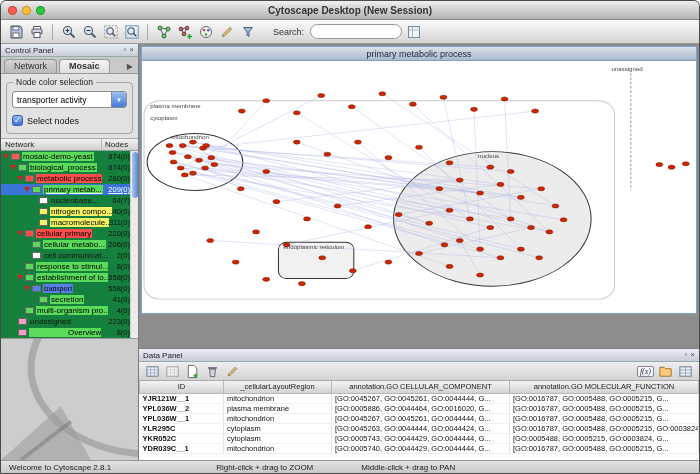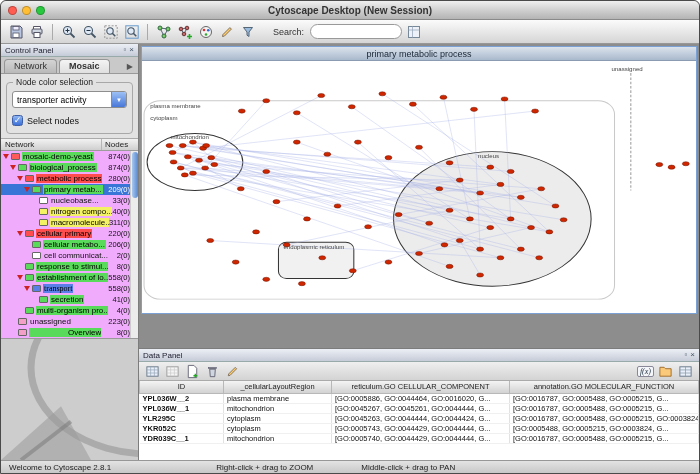--- a/index.html
+++ b/index.html
@@ -29,23 +29,23 @@
   .groupbox{margin:8px 5px 4px;border:1px solid #a8a8a8;border-radius:4px;padding:8px 5px 7px;position:relative;flex:0 0 auto;}
   .grouptitle{position:absolute;top:-6px;left:6px;background:#e2e2e2;padding:0 3px;font-size:8.5px;color:#222;}
   .combo{height:17px;background:#fff;border:1px solid #8e8e8e;border-radius:3px;display:flex;align-items:center;font-size:8.5px;overflow:hidden;}
   .combo-text{flex:1;padding-left:4px;white-space:nowrap;overflow:hidden;}
   .combo-arrow{width:15px;height:100%;background:linear-gradient(#9cc0f5,#4878d8);color:#fff;font-size:6px;display:flex;align-items:center;justify-content:center;border-left:1px solid #7a8aa8;}
   .cbrow{margin-top:7px;display:flex;align-items:center;gap:4px;font-size:9px;color:#111;}
   .cbox{width:11px;height:11px;border-radius:2.5px;background:linear-gradient(#8fb6f2,#3a6fd8);border:1px solid #3c5fa8;color:#fff;font-size:9px;line-height:9px;text-align:center;}
   .treehdr{height:13px;display:flex;background:linear-gradient(#f2f2f2,#cfcfcf);border-top:1px solid #aaa;border-bottom:1px solid #9c9c9c;font-size:8px;color:#222;align-items:center;flex:0 0 auto;}
   .th1{flex:1;padding-left:4px;border-right:1px solid #b5b5b5;height:100%;display:flex;align-items:center;}
   .th2{width:36px;padding-left:3px;}
-  .treewrap{height:187px;background:#f0abfc;position:relative;overflow:hidden;flex:0 0 auto;}
+  .treewrap{height:187px;background:#15803d;position:relative;overflow:hidden;flex:0 0 auto;}
   .trow{height:11px;display:flex;align-items:center;font-size:8px;color:#111;padding-right:8px;}
-  .trow.sel{background:#3875d7;color:#fff;}
+  .trow.sel{background:#3875d7;color:#fff;text-decoration:underline;}
   .exp{width:0;height:0;border-left:3.5px solid transparent;border-right:3.5px solid transparent;border-top:5px solid #cc2222;margin:0 2px 0 1px;flex:0 0 auto;}
   .exp.hid{border-top-color:transparent;}
   .fold{width:9px;height:7px;border:1px solid #666;border-radius:1px;margin-right:2px;flex:0 0 auto;}
   .chip{white-space:nowrap;overflow:hidden;padding:0 1px;max-width:72px;}
   .cnt{margin-left:auto;flex:0 0 auto;font-size:7.5px;}
   .scrollbar{position:absolute;right:0;top:0;bottom:0;width:8px;background:#ececec;border-left:1px solid #ccc;}
   .thumbv{position:absolute;top:1px;left:1px;width:6px;height:46px;border-radius:3px;background:linear-gradient(90deg,#a8c8f0,#5888d0);}
   .overview{flex:1;border-top:1px solid #9a9a9a;min-height:0;}
   
   .maincol{flex:1;display:flex;flex-direction:column;min-width:0;gap:32px;}
@@ -237,21 +237,21 @@
               <span class="exp"></span>
               <span class="fold" style="background: rgb(90, 218, 90);"></span>
               <span class="chip" style="background: rgb(90, 218, 90); color: rgb(0, 0, 0);">primary metab...</span>
               <span class="cnt">209(0)</span>
             </div>
             <div class="trow">
               <span style="width: 29px; flex: 0 0 auto;"></span>
               <span class="exp hid"></span>
               <span class="fold" style="background: rgb(255, 255, 255);"></span>
               <span class="chip">nucleobase...</span>
-              <span class="cnt">33(0)</span>
+              <span class="cnt">64(7)</span>
             </div>
             <div class="trow">
               <span style="width: 29px; flex: 0 0 auto;"></span>
               <span class="exp hid"></span>
               <span class="fold" style="background: rgb(242, 242, 100);"></span>
               <span class="chip" style="background: rgb(242, 242, 100); color: rgb(0, 0, 0);">nitrogen compo...</span>
               <span class="cnt">40(0)</span>
             </div>
             <div class="trow">
               <span style="width: 29px; flex: 0 0 auto;"></span>
@@ -550,25 +550,31 @@
                 <path d="M2 6.3h12M2 9.6h12M8 3v10" stroke="#89a" stroke-width="0.8"></path>
               </svg>
             </span>
         </div>
         <div class="dtablewrap">
           <table class="dtable">
             <thead>
                 <tr>
                   <th style="width: 84px;">ID</th>
                   <th style="width: 108px;">_cellularLayoutRegion</th>
-                  <th style="width: 178px;">reticulum.GO CELLULAR_COMPONENT</th>
+                  <th style="width: 178px;">annotation.GO CELLULAR_COMPONENT</th>
                   <th>annotation.GO MOLECULAR_FUNCTION</th>
                 </tr>
               </thead>
             <tbody>
+                <tr>
+                  <td style="font-weight: bold;">YJR121W__1</td>
+                  <td>mitochondrion</td>
+                  <td>[GO:0045267, GO:0045261, GO:0044444, G...</td>
+                  <td>[GO:0016787, GO:0005488, GO:0005215, G...</td>
+                </tr>
                 <tr>
                   <td style="font-weight: bold;">YPL036W__2</td>
                   <td>plasma membrane</td>
                   <td>[GO:0005886, GO:0044464, GO:0016020, G...</td>
                   <td>[GO:0016787, GO:0005488, GO:0005215, G...</td>
                 </tr>
                 <tr>
                   <td style="font-weight: bold;">YPL036W__1</td>
                   <td>mitochondrion</td>
                   <td>[GO:0045267, GO:0045261, GO:0044444, G...</td>

